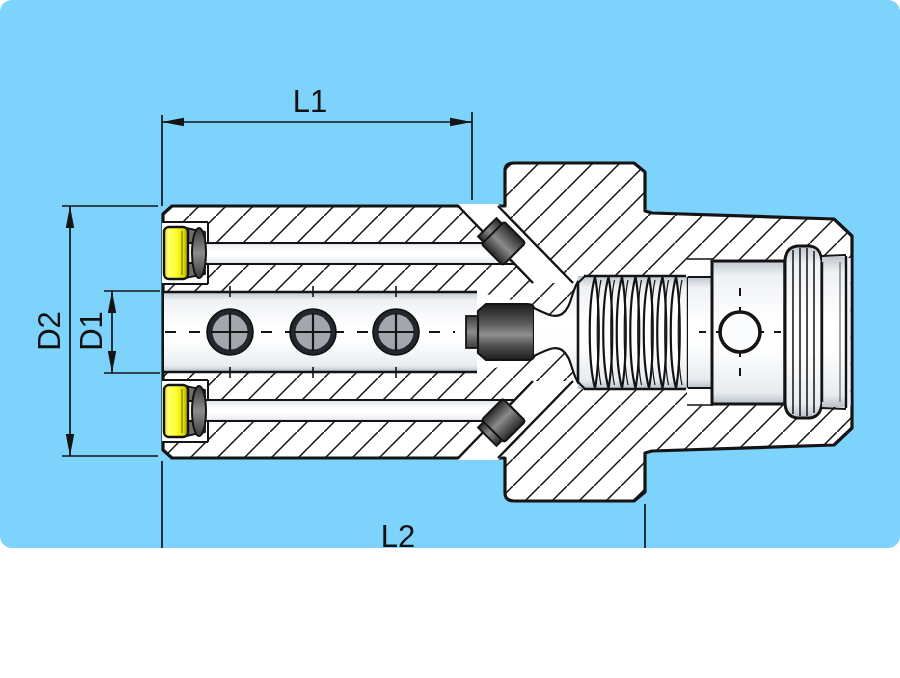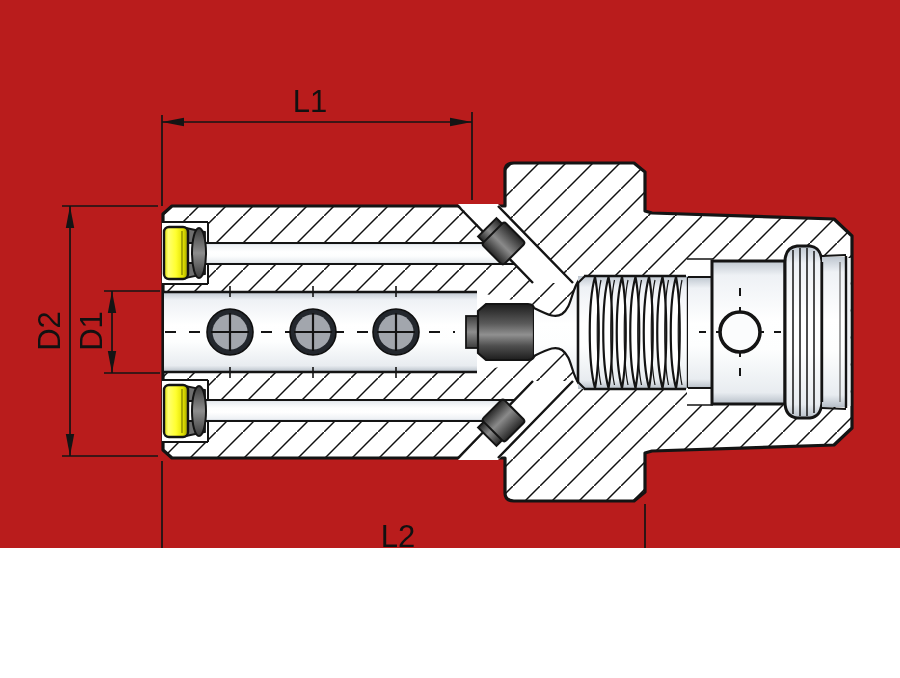--- a/index.html
+++ b/index.html
@@ -1,16 +1,16 @@
 <!DOCTYPE html>
 <html><head>
 <meta charset="utf-8">
 <style>
   html,body{margin:0;padding:0;background:#ffffff;}
-  .stage{width:900px;height:548px;position:relative;background:#b91c1c;overflow:hidden;}
+  .stage{width:900px;height:548px;position:relative;background:#7dd3fc;overflow:hidden;border-radius:12px;}
   svg{display:block;}
   text{font-family:"Liberation Sans","DejaVu Sans",sans-serif;fill:#111111;}
   .ln{stroke:#141414;}
   .nf{fill:none;}
   .s26{stroke-width:2.6;}
   .s24{stroke-width:2.4;}
   .s22{stroke-width:2.2;}
   .s2{stroke-width:2;}
   .s17{stroke-width:1.7;}
   .s16{stroke-width:1.6;}

